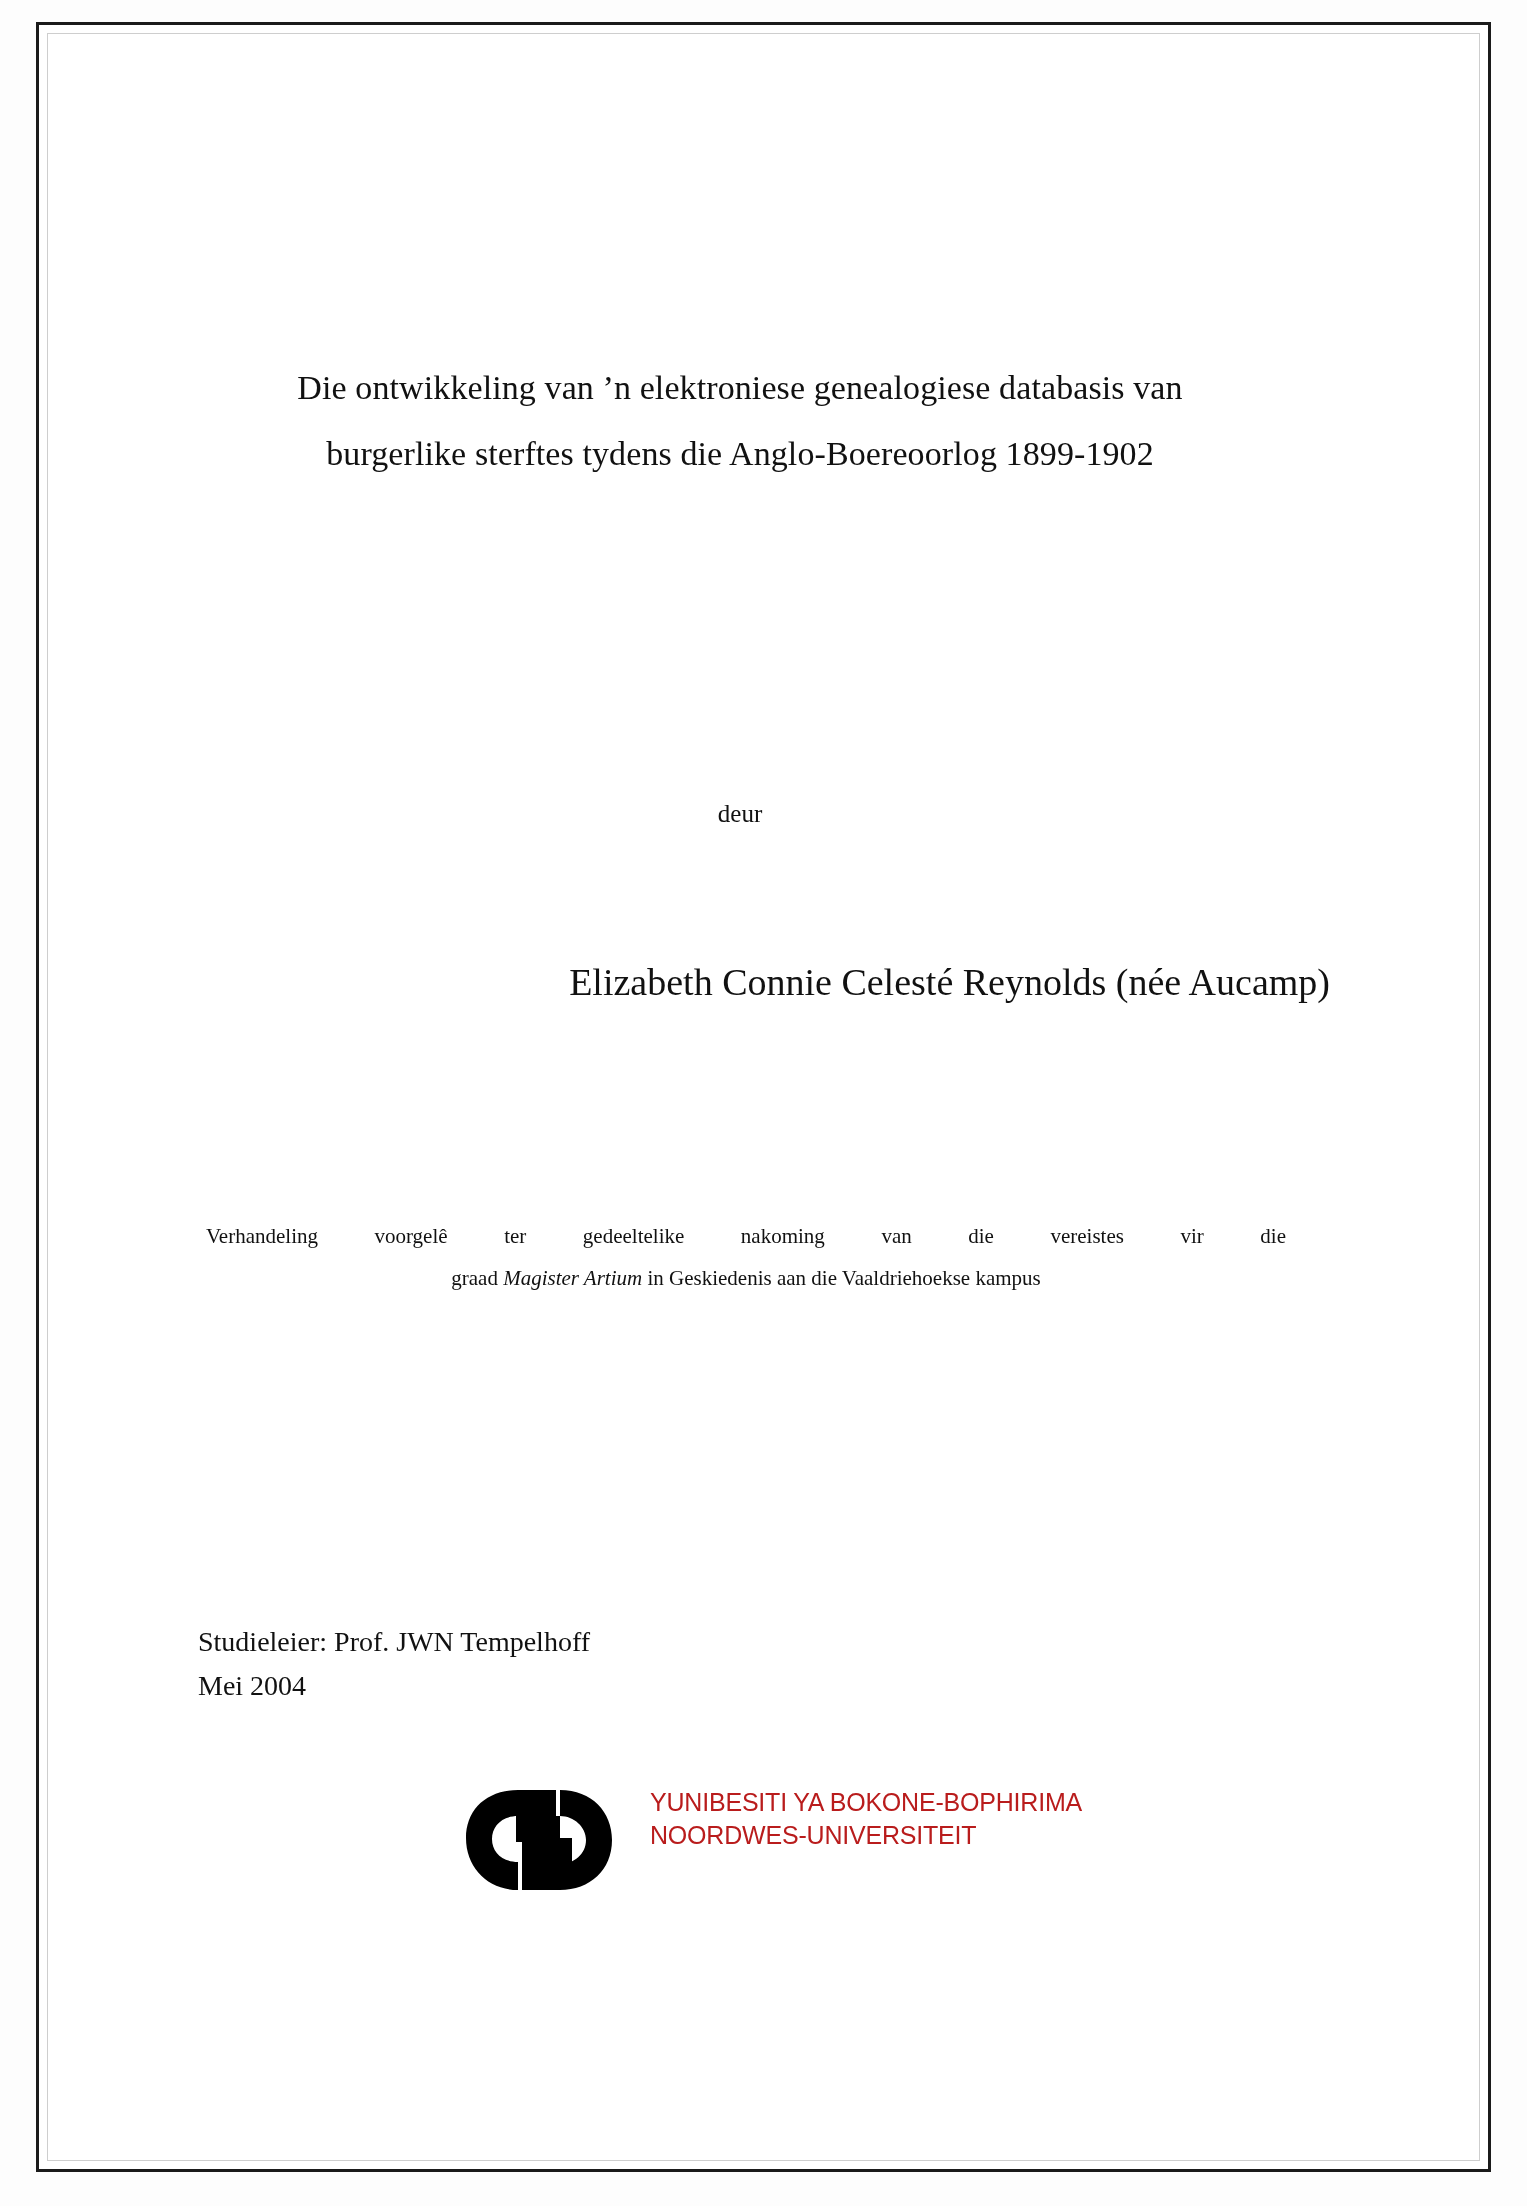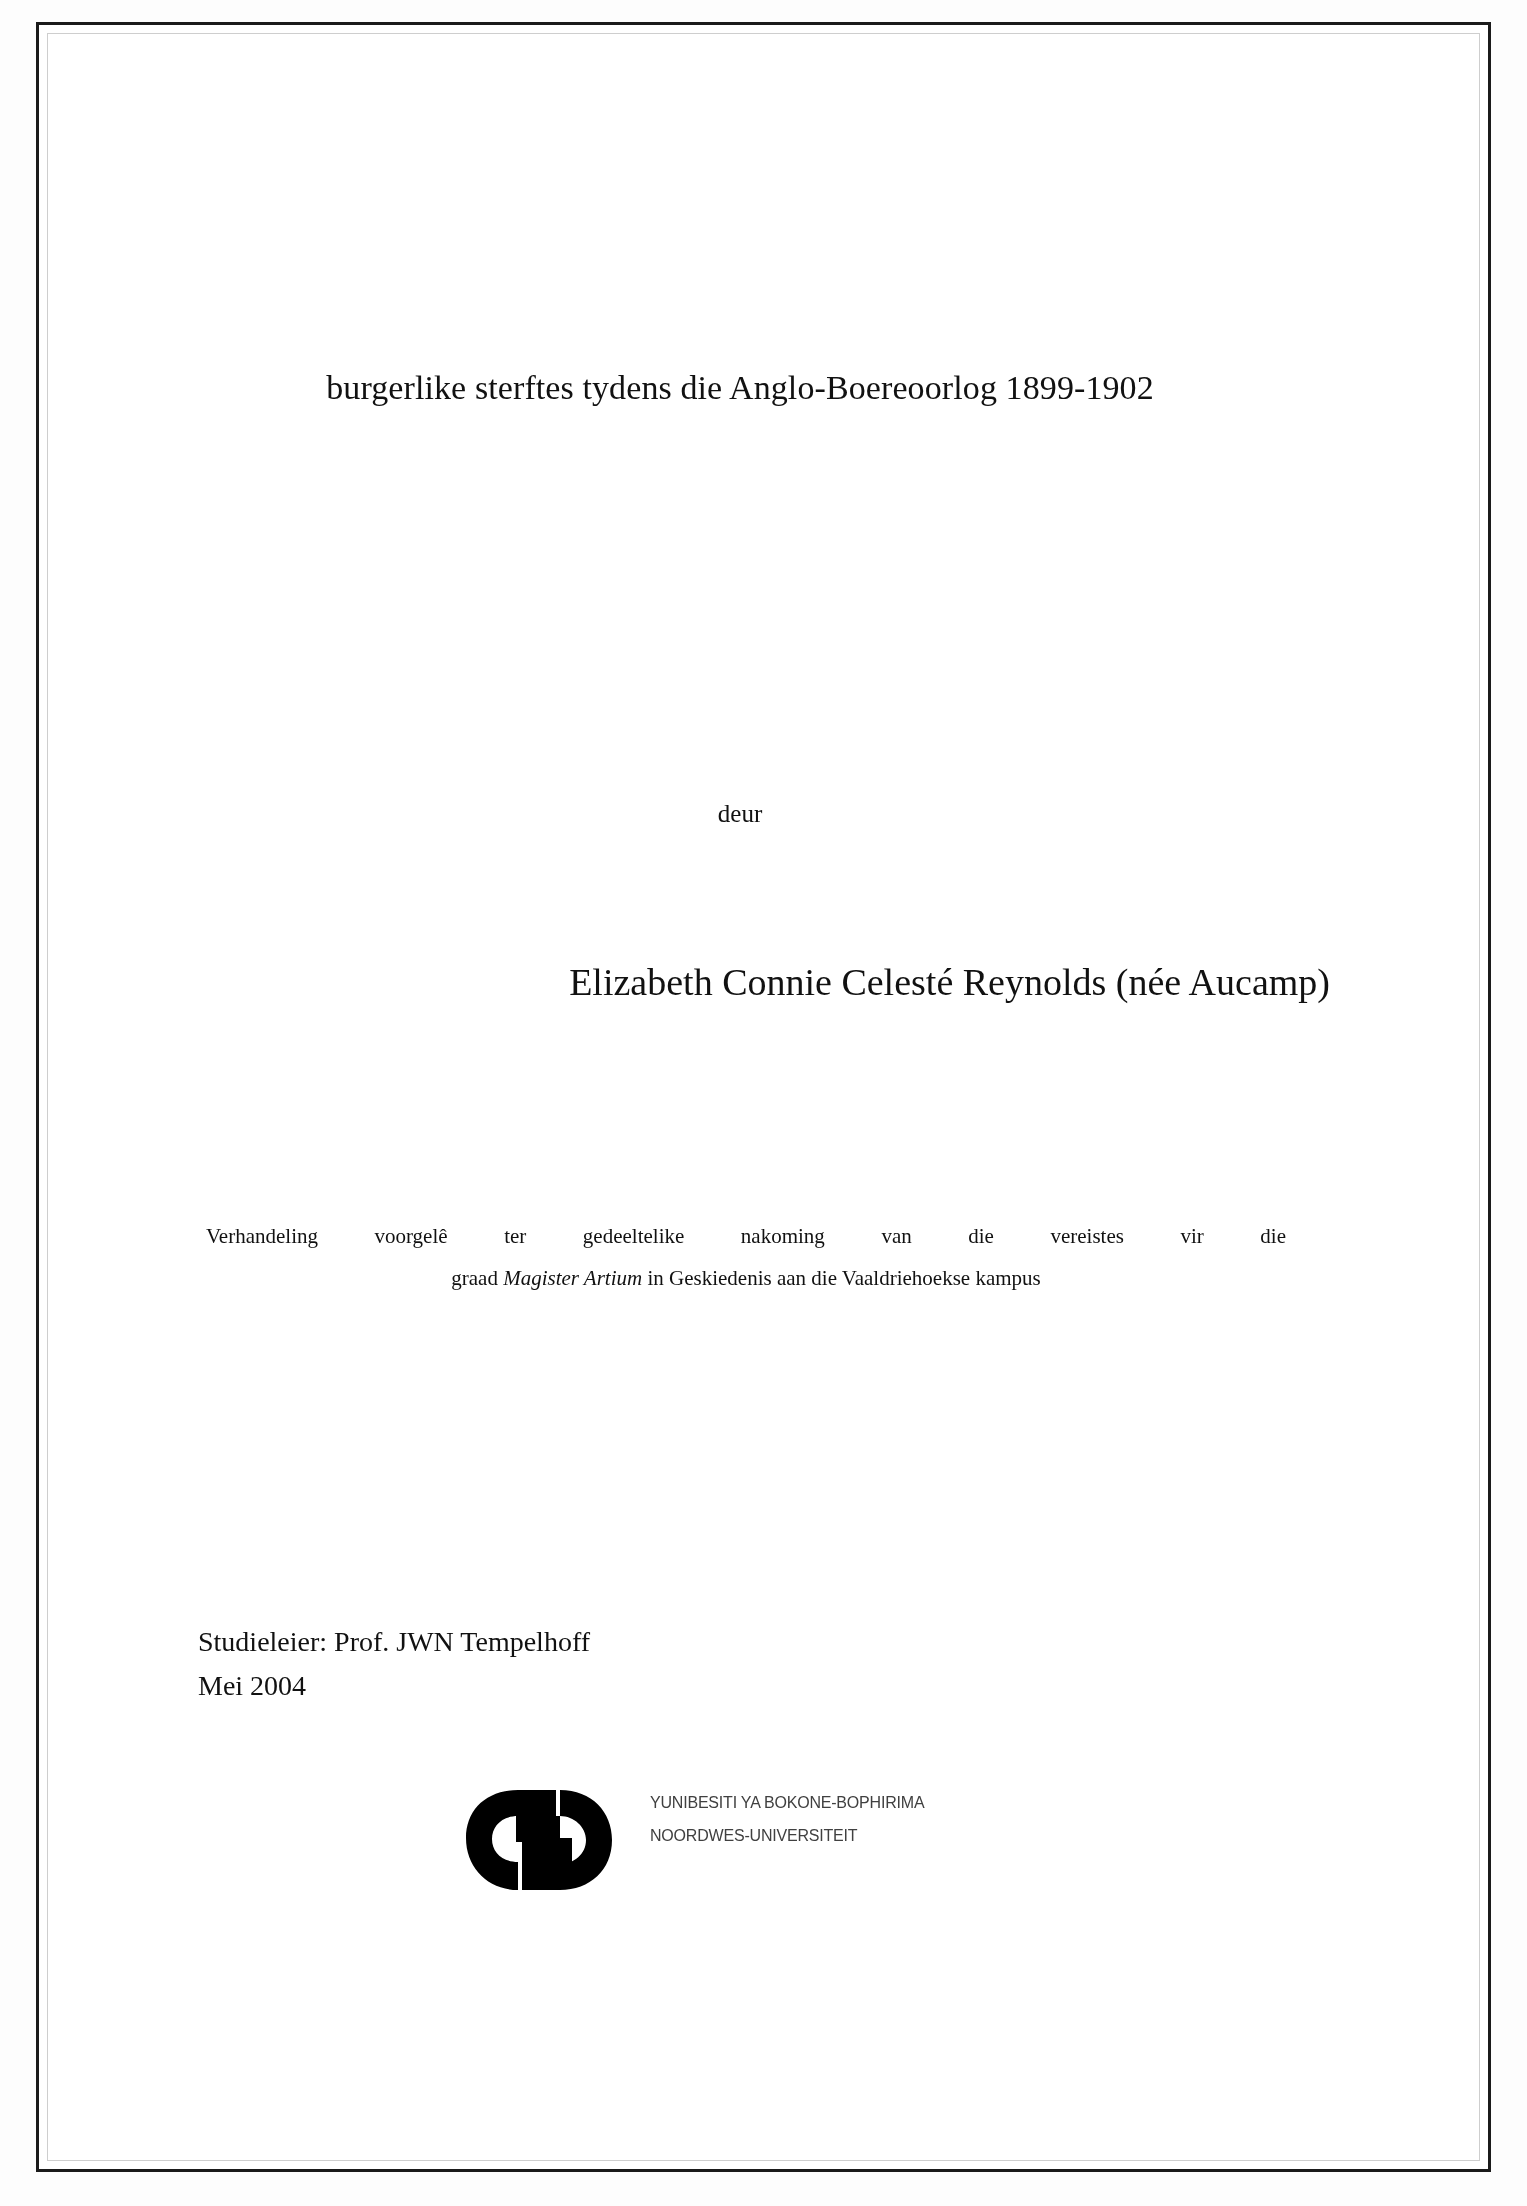--- a/index.html
+++ b/index.html
@@ -133,38 +133,39 @@
     left: 0;
     top: 6px;
     width: 180px;
     height: 108px;
   }
   .logo-text {
     position: absolute;
     left: 190px;
     top: 6px;
     font-family: "Liberation Sans", sans-serif;
-    font-size: 16px;
+    font-size: 25px;
     line-height: 33px;
     letter-spacing: -0.2px;
-    color: #404040;
+    color: #b91c1c;
     white-space: nowrap;
   }
 </style>
 </head>
 <body>
 
 <div class="page-scan">
   <div class="page-frame">
     <div class="page-frame-inner"></div>
   </div>
 
   <div class="content">
 
     <div class="title-block">
+      <div class="title-line">Die ontwikkeling van ’n elektroniese genealogiese databasis van</div>
       <div class="title-line">burgerlike sterftes tydens die Anglo-Boereoorlog 1899-1902</div>
     </div>
 
     <div class="deur">deur</div>
 
     <div class="author">Elizabeth Connie Celesté Reynolds (née Aucamp)</div>
 
     <div class="statement">
       <div class="justified">Verhandeling voorgelê ter gedeeltelike nakoming van die vereistes vir die</div>
       <div class="normal"><span>graad </span><i>Magister Artium</i><span> in Geskiedenis aan die Vaaldriehoekse kampus</span></div>

